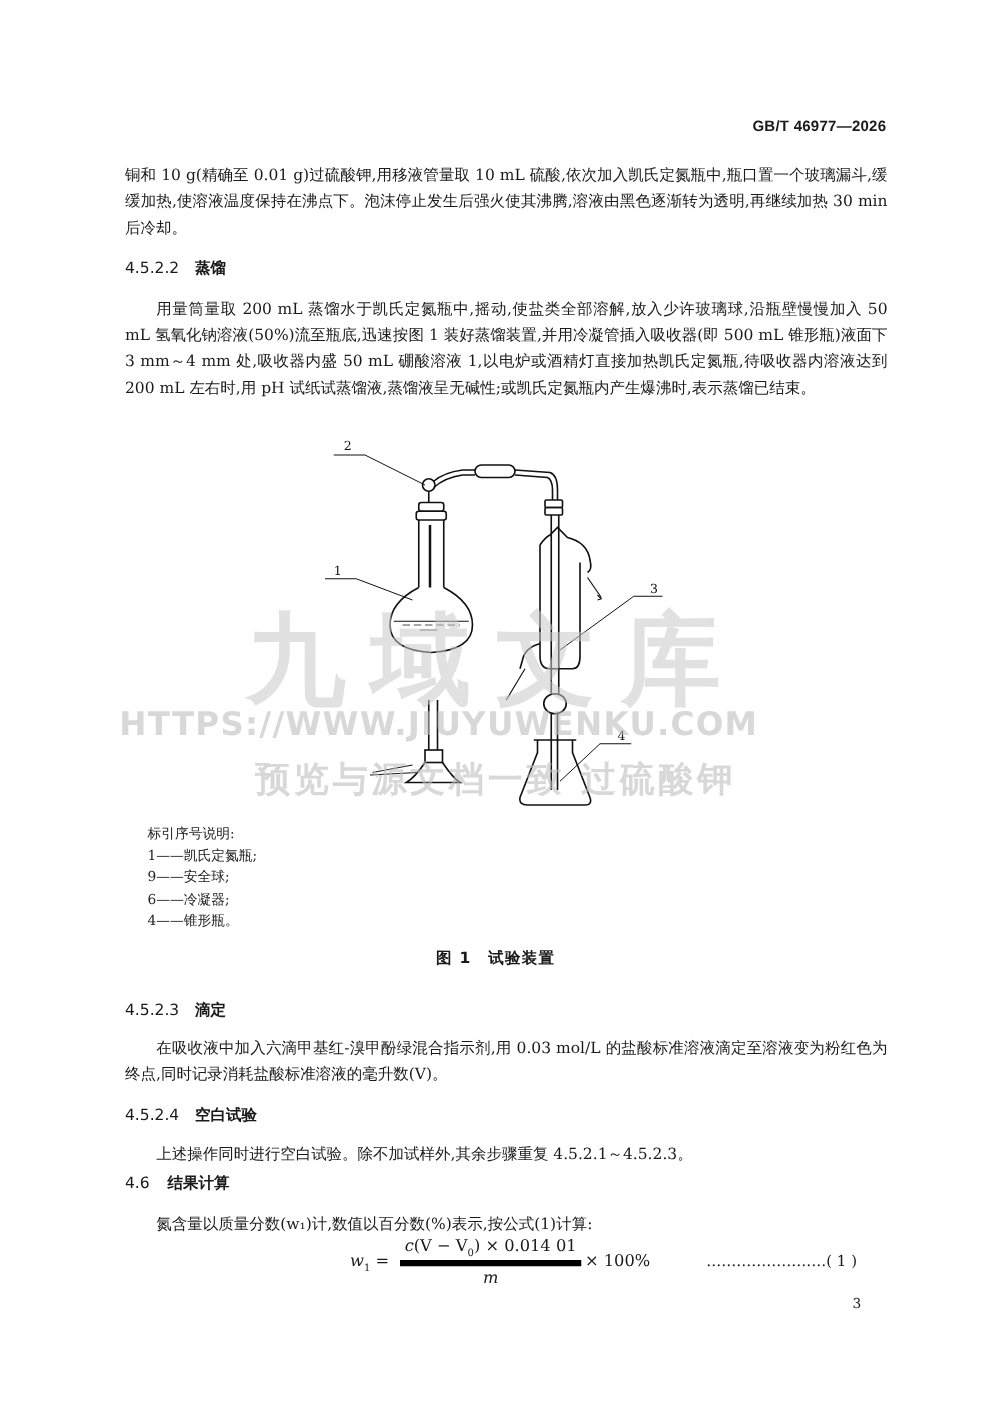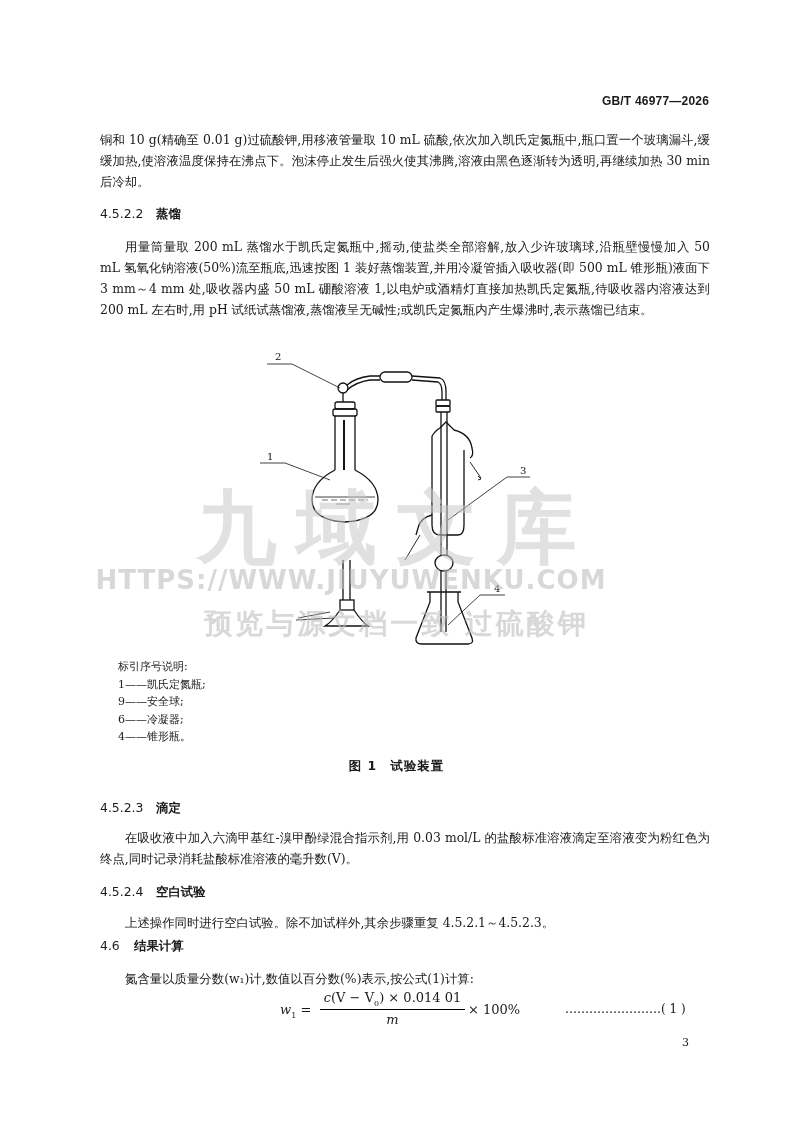--- a/index.html
+++ b/index.html
@@ -19,21 +19,21 @@
   .wm1 { position: absolute; left: 0; top: 475px; width: 793px; text-align: center; font-family: "DejaVu Sans", sans-serif;
          font-weight: bold; font-size: 80px; color: rgba(200,200,200,0.55); letter-spacing: 20px; pointer-events: none; }
   .wm2 { position: absolute; left: 0; top: 565px; width: 702px; text-align: center; font-family: "DejaVu Sans", sans-serif;
          font-weight: bold; font-size: 26px; color: rgba(190,190,190,0.6); letter-spacing: 1px; pointer-events: none; }
   .wm3 { position: absolute; left: 0; top: 605px; width: 793px; text-align: center; font-family: "DejaVu Sans", sans-serif;
          font-weight: bold; font-size: 28px; color: rgba(190,190,190,0.6); letter-spacing: 3px; pointer-events: none; }
   .formula { position: absolute; top: 990px; left: 280px; font-family: "DejaVu Serif", serif; font-size: 13px; }
   .formula .lhs { position: absolute; left: 0; top: 12px; font-style: italic; white-space: nowrap; }
   .formula .lhs sub { font-size: 8px; font-style: normal; }
   .formula .frac { position: absolute; left: 40px; top: 0; text-align: center; width: 145px; }
-  .formula .num { border-bottom: 1px solid #000000; padding-bottom: 1px; white-space: nowrap; }
+  .formula .num { border-bottom: 5px solid #000000; padding-bottom: 1px; white-space: nowrap; }
   .formula .num i, .formula .den i { font-style: italic; }
   .formula .num sub { font-size: 8px; }
   .formula .den { padding-top: 2px; }
   .formula .rhs { position: absolute; left: 188px; top: 12px; white-space: nowrap; }
   .eqno { position: absolute; top: 1002px; left: 565px; font-size: 12px; white-space: nowrap; }
   .pageno { position: absolute; right: 104px; top: 1036px; font-size: 11px; }
 </style>
 </head>
 <body>
 

